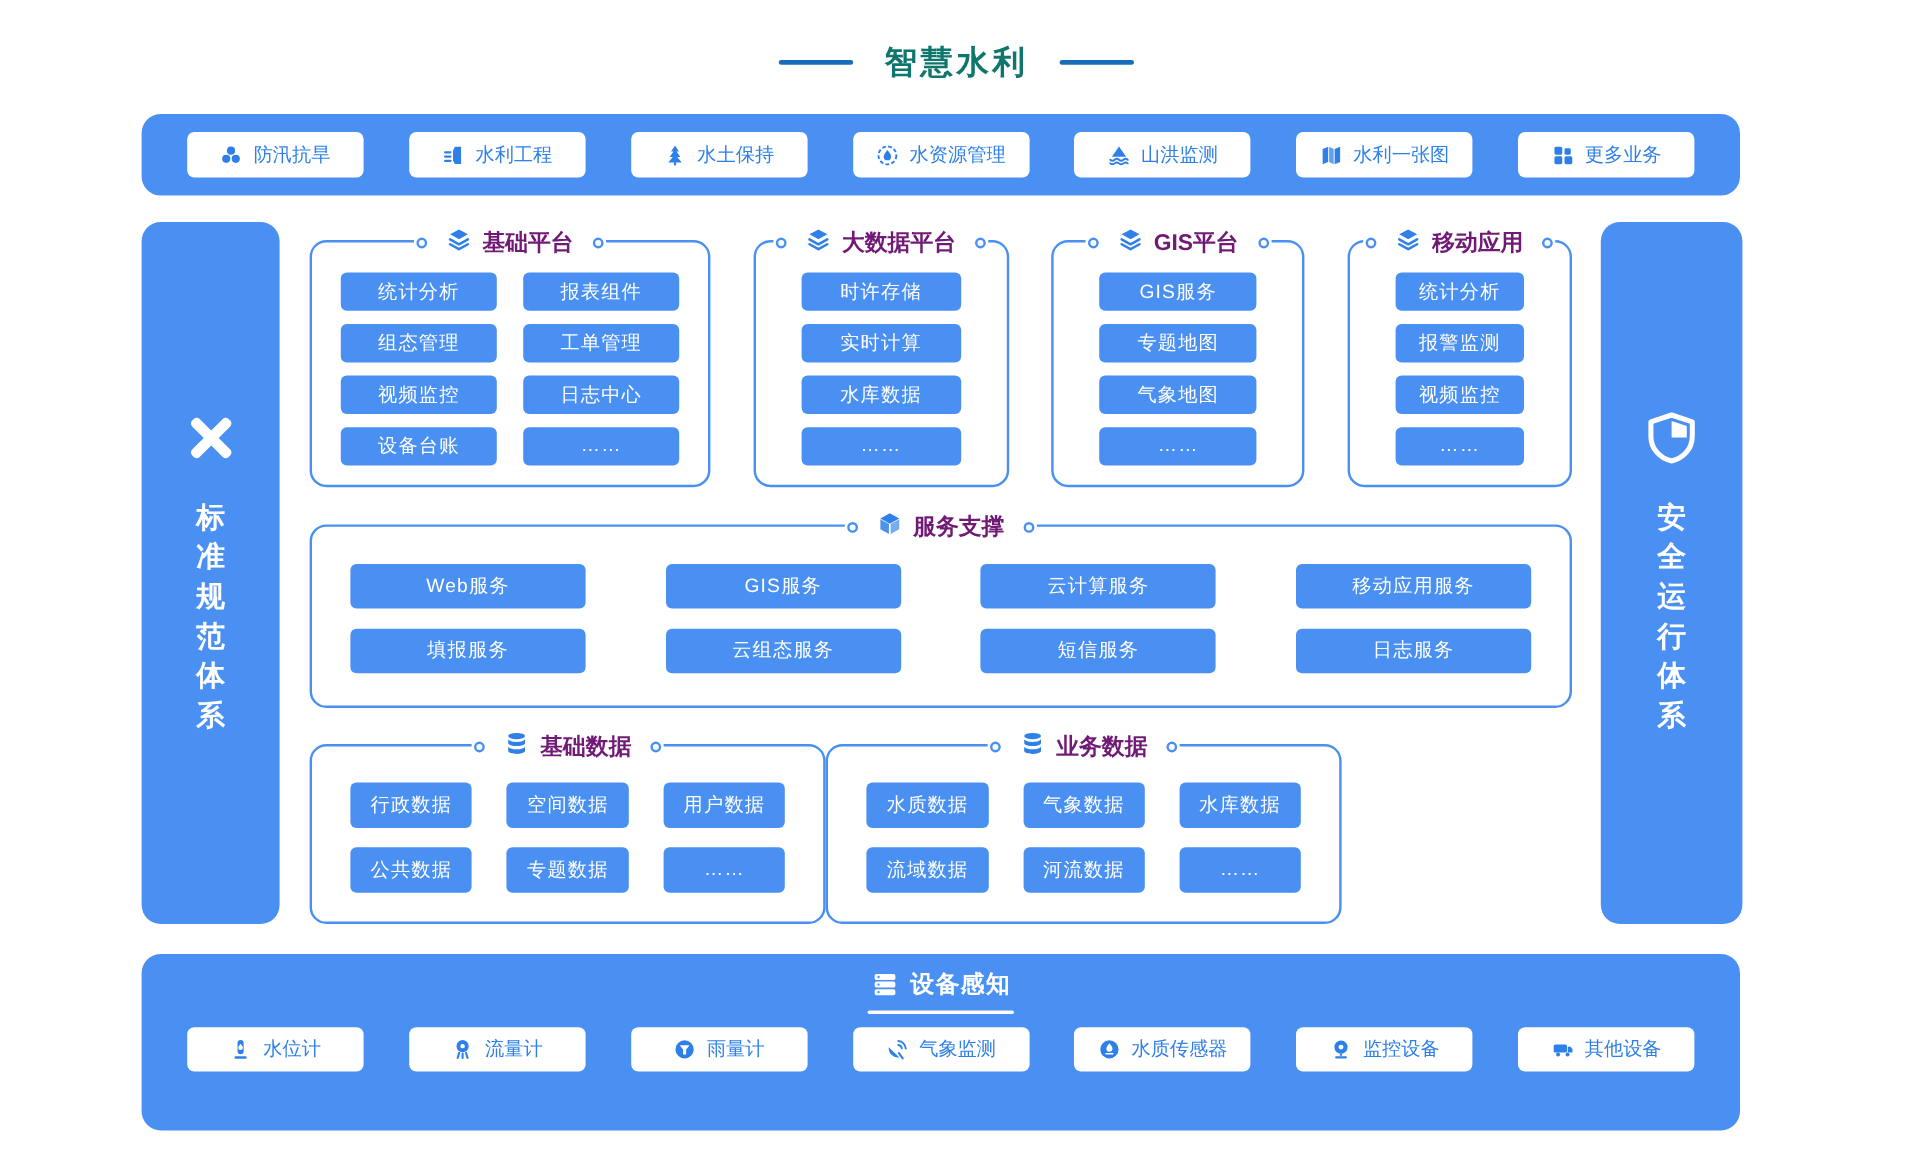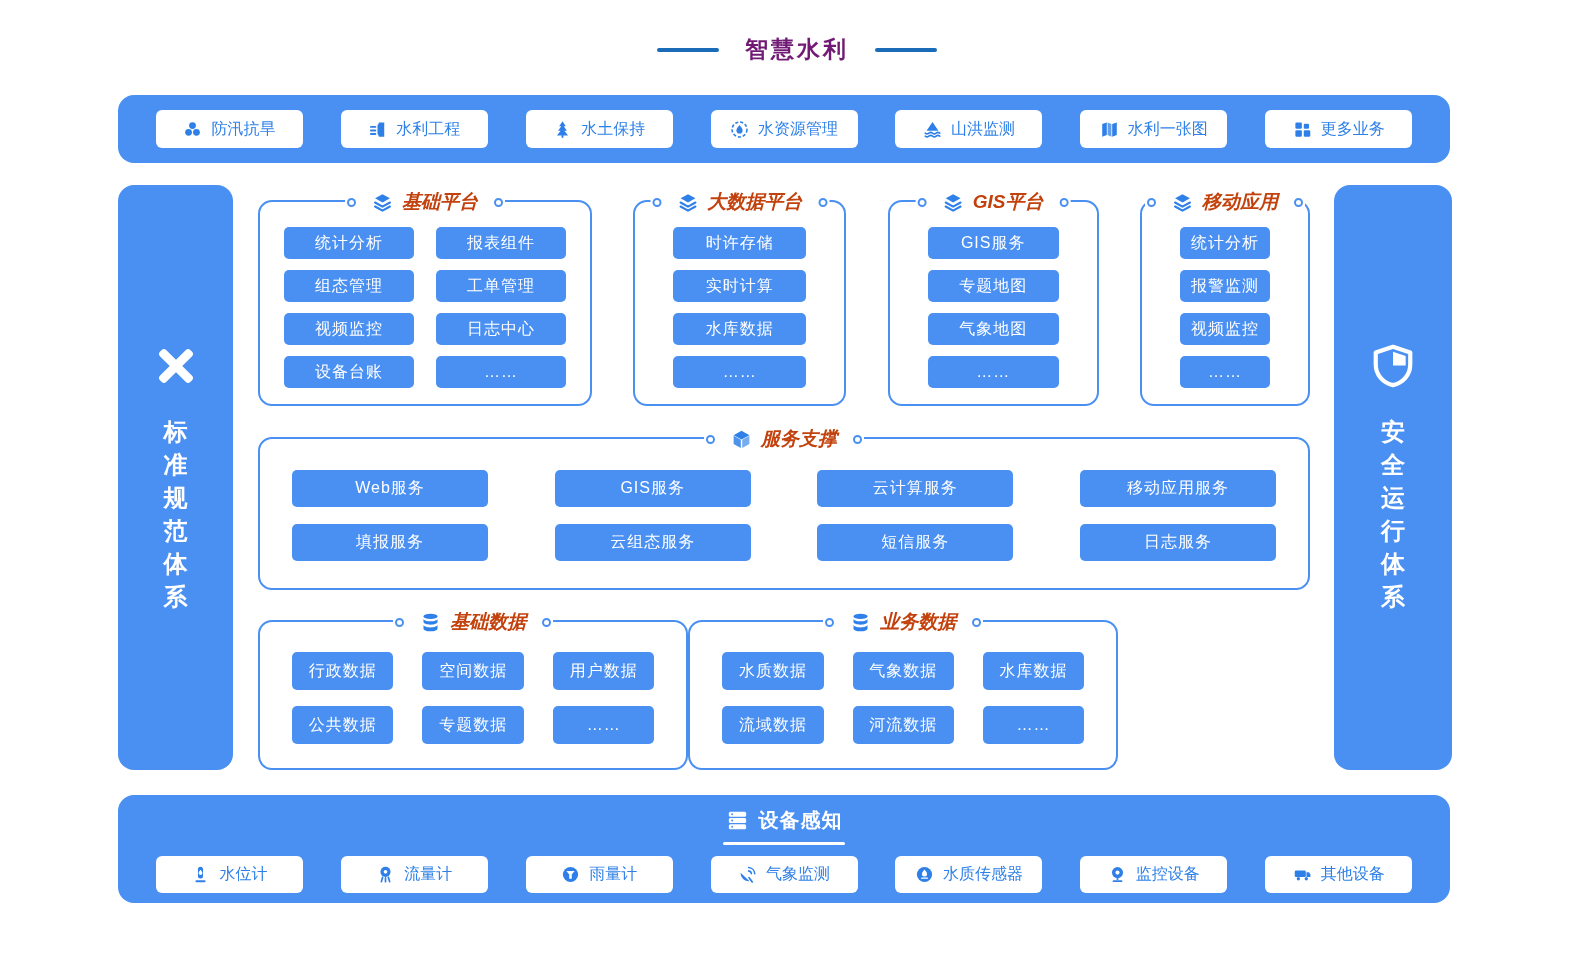--- a/index.html
+++ b/index.html
@@ -4,64 +4,64 @@
 <style>
   html,body{margin:0;padding:0;}
   body{
     width:1594px;height:968px;background:#ffffff;position:relative;overflow:hidden;
     font-family:"Liberation Sans","DejaVu Sans",sans-serif;
   }
   .stage{position:absolute;inset:0;}
   
   .title-row{position:absolute;left:0;top:34px;width:100%;display:flex;align-items:center;justify-content:center;gap:26px;}
   .title-line{width:62px;height:4px;border-radius:2px;background:#1b6cb8;}
-  .page-title{margin:0;font-size:23px;font-weight:bold;color:#701a75;letter-spacing:3px;}
+  .page-title{margin:0;font-size:27px;font-weight:bold;color:#0f766e;letter-spacing:3px;}
   
   .band{position:absolute;left:118px;width:1332px;background:#4a90f2;border-radius:16px;box-sizing:border-box;}
   .top-band{top:95px;height:68px;display:flex;align-items:center;justify-content:space-evenly;}
   .chip{width:147px;height:38px;background:#ffffff;border-radius:6px;display:flex;align-items:center;justify-content:center;gap:9px;color:#2e80e8;font-size:16px;cursor:pointer;}
   .chip .icon{display:flex;}
   .chip svg{width:19px;height:19px;}
   
   .side-panel{position:absolute;top:185px;height:585px;background:#4a90f2;border-radius:16px;display:flex;flex-direction:column;align-items:center;justify-content:center;color:#ffffff;box-sizing:border-box;}
   .side-panel.left{left:118px;width:115px;}
   .side-panel.right{left:1334px;width:118px;}
   .side-icon svg{width:46px;height:46px;}
   .side-label{margin-top:22px;display:flex;flex-direction:column;align-items:center;font-size:24px;font-weight:bold;line-height:33px;}
   
   .group-box{position:relative;border:2px solid #4a90f2;border-radius:14px;background:#ffffff;box-sizing:border-box;}
   .group-header{position:absolute;top:-16px;left:50%;transform:translateX(-50%);background:#ffffff;height:32px;display:flex;align-items:center;gap:16px;padding:0 2px;white-space:nowrap;}
   .dot{width:9px;height:9px;border:2px solid #4a90f2;border-radius:50%;background:#ffffff;box-sizing:border-box;flex:0 0 auto;}
-  .group-title{display:flex;align-items:center;gap:9px;font-size:19px;font-weight:bold;color:#c2410c;font-style:italic;}
+  .group-title{display:flex;gap:9px;font-size:19px;font-weight:bold;color:#701a75;}
   .group-title .icon{display:flex;color:#2f80e8;}
   .group-title svg{width:21px;height:21px;}
   .pills{display:grid;row-gap:11px;}
   .pill{height:32px;background:#4a90f2;border-radius:5px;color:#ffffff;font-size:16px;display:flex;align-items:center;justify-content:center;letter-spacing:1px;}
   
   .platforms-row{position:absolute;left:258px;top:200px;width:1052px;height:206px;display:flex;justify-content:space-between;}
   .platforms-row .group-box{height:206px;}
   .platforms-row .group-box:nth-child(1){width:334px;}
   .platforms-row .group-box:nth-child(2){width:213px;}
   .platforms-row .group-box:nth-child(3){width:211px;}
-  .platforms-row .group-box:nth-child(4){width:170px;}
+  .platforms-row .group-box:nth-child(4){width:187px;}
   .pills.cols-2{grid-template-columns:1fr 1fr;column-gap:22px;padding:25px 24px 0;}
   .pills.cols-1{grid-template-columns:1fr;padding:25px 38px 0;}
   
   .service-box{position:absolute;left:258px;top:437px;width:1052px;height:153px;}
   .service-box .pills{grid-template-columns:repeat(4,196px);justify-content:space-between;padding:31px 32px 0;row-gap:17px;}
   .service-box .pill{height:37px;}
   
   .data-row{position:absolute;left:258px;top:620px;width:860px;height:150px;display:flex;justify-content:space-between;}
   .data-row .group-box{height:150px;}
   .data-row .group-box:nth-child(1){width:514px;}
   .data-row .group-box:nth-child(2){width:513px;}
   .data-row .pills{grid-template-columns:repeat(3,1fr);column-gap:29px;row-gap:16px;padding:30px 32px 0;}
   .data-row .pill{height:38px;}
   
-  .bottom-band{top:795px;height:108px;}
+  .bottom-band{top:795px;height:147px;}
   .bb-header{display:flex;align-items:center;justify-content:center;gap:10px;margin-top:12px;color:#ffffff;font-size:20px;font-weight:bold;letter-spacing:1px;}
   .bb-header .icon{display:flex;}
   .bb-header svg{width:23px;height:23px;}
   .bb-underline{width:122px;height:3px;background:#ffffff;border-radius:2px;margin:8px auto 0;}
   .bb-chips{display:flex;justify-content:space-evenly;margin-top:11px;}
   .bb-chips .chip{height:37px;text-align:center;}
 </style>
 </head>
 <body>
 

